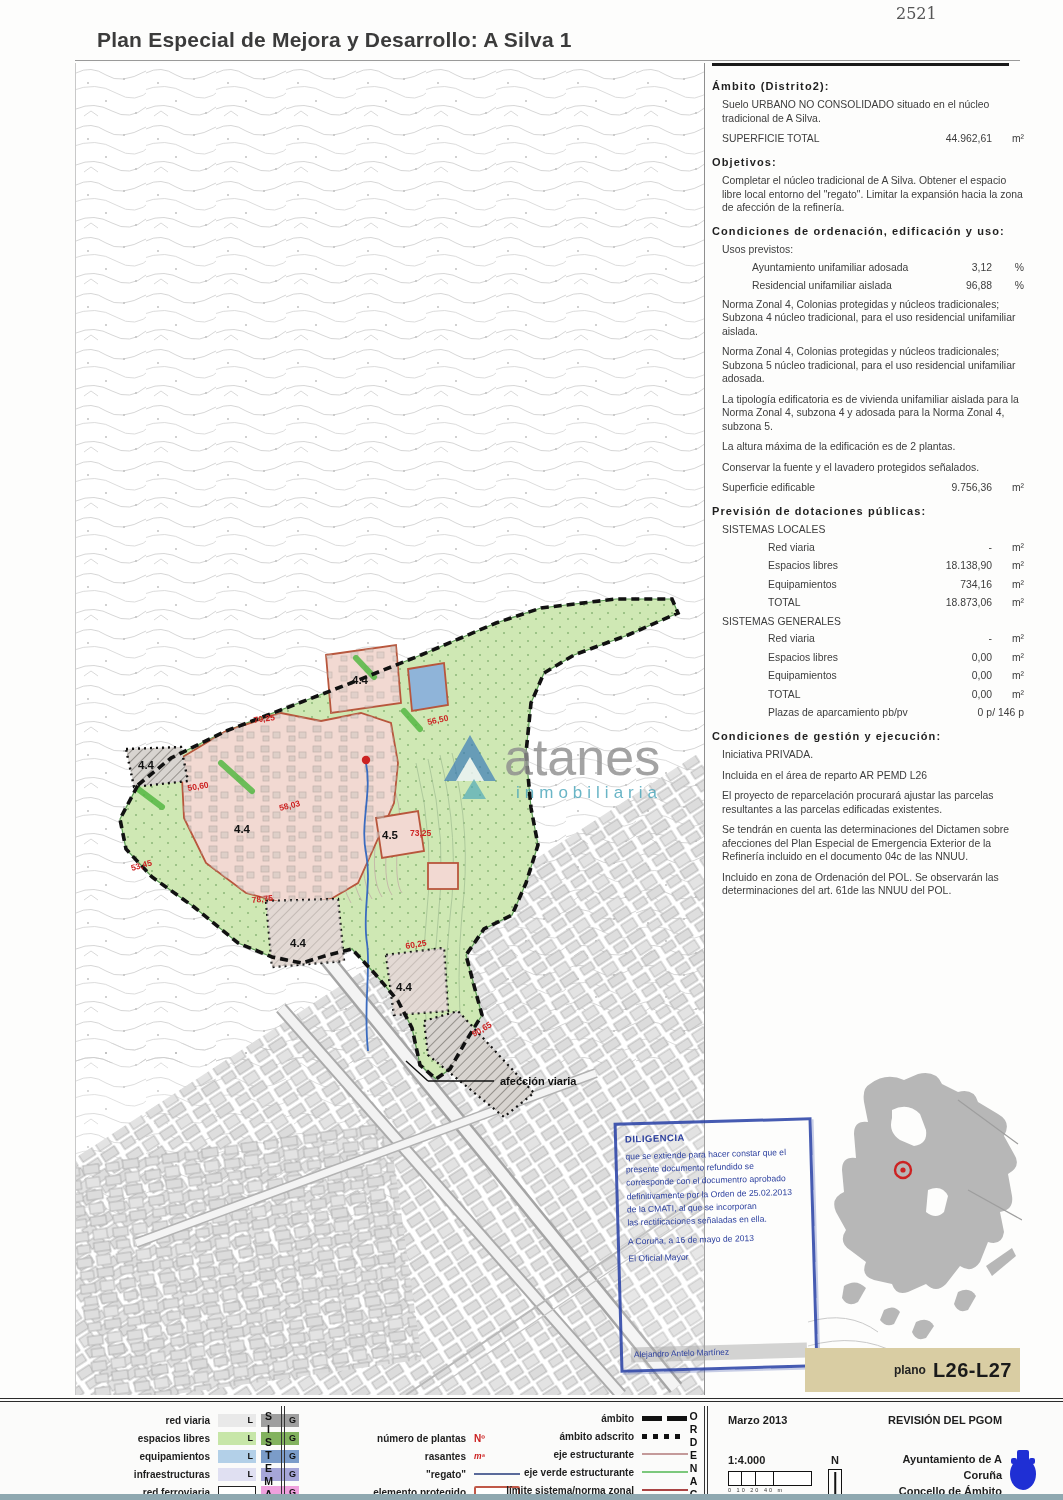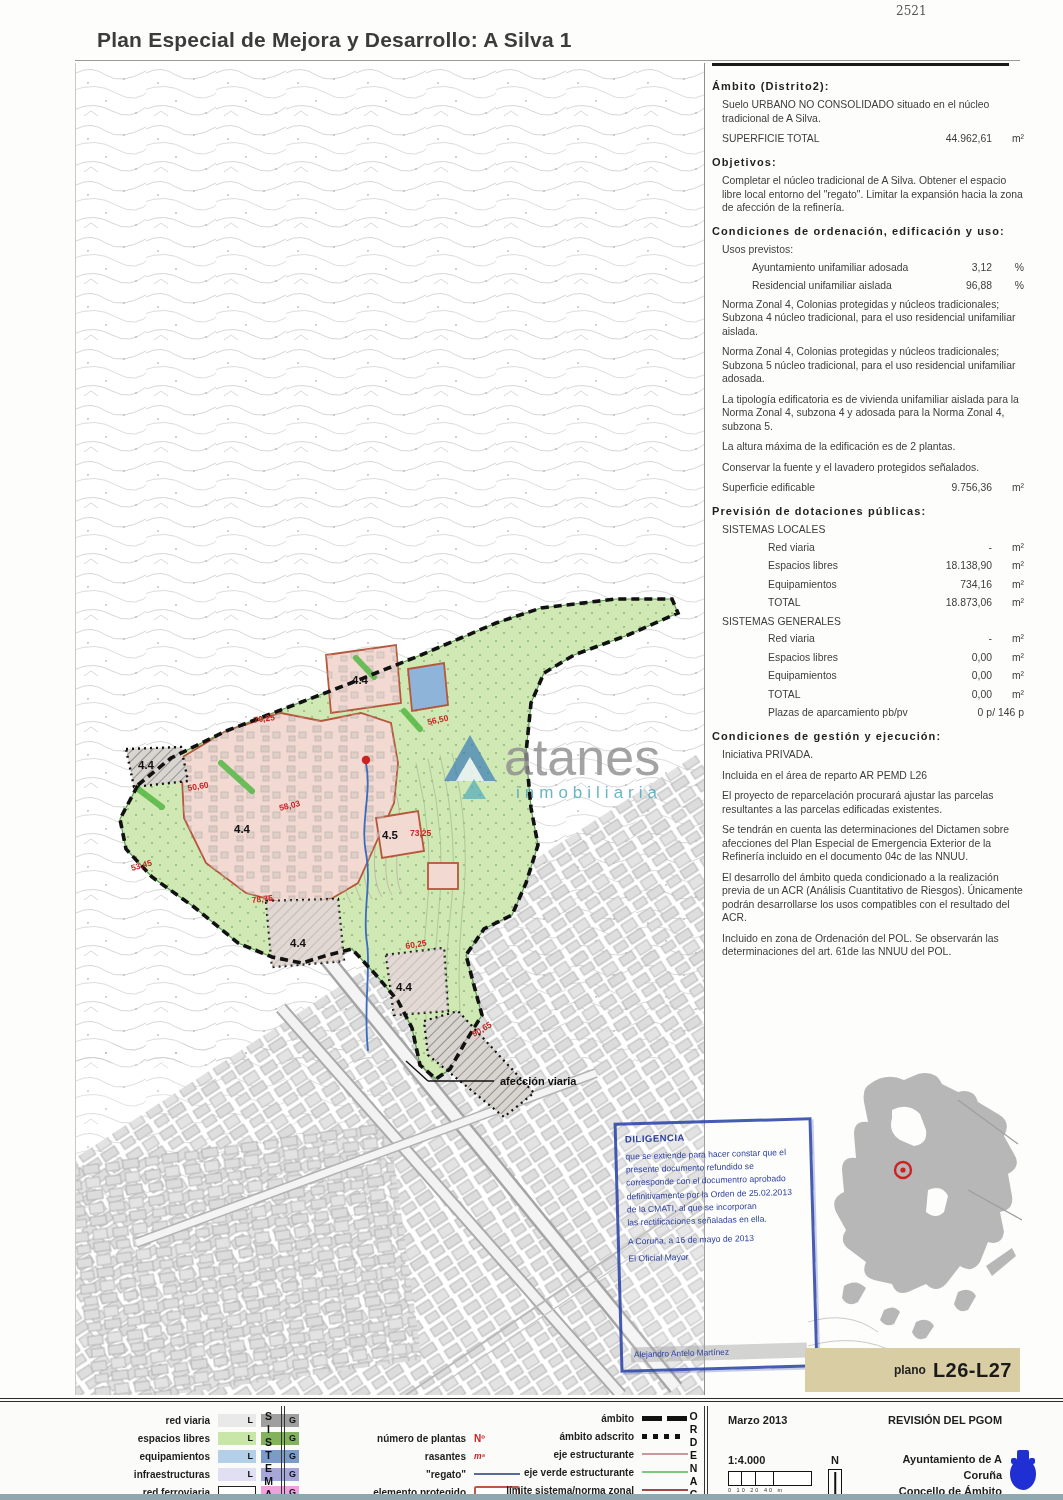--- a/index.html
+++ b/index.html
@@ -1,21 +1,21 @@
 <!DOCTYPE html>
 <html><head>
 <meta charset="utf-8">
 <style>
   html,body{margin:0;padding:0;background:#e8e6e0;}
   #sheet{position:relative;width:1063px;height:1500px;background:#fdfdfc;overflow:hidden;
          font-family:"Liberation Sans",sans-serif;color:#333;}
   .abs{position:absolute;}
   
   #title{left:97px;top:28px;font-size:21px;font-weight:bold;color:#3b3b3b;letter-spacing:.2px;}
-  #sheetnum{left:896px;top:4px;font-size:12px;color:#555;font-family:"DejaVu Serif",serif;}
+  #sheetnum{left:896px;top:4px;font-size:16px;color:#555;font-family:"DejaVu Serif",serif;}
   #codeband{left:710px;top:24px;width:310px;height:36px;display:flex;align-items:center;justify-content:flex-end;padding-right:10px;box-sizing:border-box;}
   #codeband span{font-size:27px;font-weight:bold;color:#1c1c1c;letter-spacing:.5px;}
   #hrule{left:75px;top:60px;width:945px;height:1px;background:#9a9a9a;}
   #panelbar{left:712px;top:63px;width:297px;height:3px;background:#1a1a1a;}
   
   #map{left:75px;top:63px;width:628px;height:1332px;border-right:1px solid #8f8f8f;border-left:1px solid #c9c9c9;}
   
   #panel{left:712px;top:70px;width:312px;font-size:10.4px;line-height:1.3;color:#3d3d3d;}
   #panel .h{font-weight:bold;font-size:11px;letter-spacing:1.1px;color:#1f1f1f;margin:9px 0 5px 0;}
   #panel .p{margin:0 0 7px 10px;}
@@ -311,21 +311,20 @@
         <span class="lbl">Plazas de aparcamiento pb/pv</span>
         <span class="val">0 p</span>
         <span class="unit">/ 146 p</span>
       </div>
 
     <div class="h">Condiciones de gestión y ejecución:</div>
     <div class="p">Iniciativa PRIVADA.</div>
     <div class="p">Incluida en el área de reparto AR PEMD L26</div>
     <div class="p">El proyecto de reparcelación procurará ajustar las parcelas resultantes a las parcelas edificadas existentes.</div>
     <div class="p">Se tendrán en cuenta las determinaciones del Dictamen sobre afecciones del Plan Especial de Emergencia Exterior de la Refinería incluido en el documento 04c de las NNUU.</div>
-    <div class="p">El desarrollo del ámbito queda condicionado a la realización previa de un ACR (Análisis Cuantitativo de Riesgos). Únicamente podrán desarrollarse los usos compatibles con el resultado del ACR.</div>
     <div class="p">Incluido en zona de Ordenación del POL. Se observarán las determinaciones del art. 61de las NNUU del POL.</div>
   </div>
 
   <div class="abs" id="inset">
     <svg width="214" height="292" viewBox="0 0 214 292" xmlns="http://www.w3.org/2000/svg">
       <path fill="#b7b7b7" d="M62,14 Q78,2 96,10 L110,4 Q128,0 134,14 L150,22 Q166,18 170,32 L190,44 Q204,52 196,66 L206,84 Q214,96 200,104 L204,126 Q206,140 192,142 L196,162 Q194,176 180,172 L172,192 Q164,204 152,196 L138,214 Q128,224 118,214 L100,222 Q88,226 84,214 L66,210 Q52,206 58,192 L42,180 Q30,172 38,160 L28,142 Q22,128 36,122 L34,100 Q34,86 48,88 L46,64 Q46,50 60,52 L56,32 Q54,18 62,14 Z"></path>
       <path fill="#fdfdfc" d="M84,40 Q100,32 112,44 L118,60 Q120,74 106,76 L92,70 Q80,62 84,48 Z"></path>
       <path fill="#fdfdfc" d="M120,120 Q134,114 140,126 L136,142 Q128,150 118,142 Z"></path>
       <path fill="#b7b7b7" d="M36,216 Q48,208 58,218 L50,232 Q40,238 34,228 Z"></path>
       <path fill="#b7b7b7" d="M76,240 Q86,234 92,242 L86,254 Q78,258 72,250 Z"></path>

